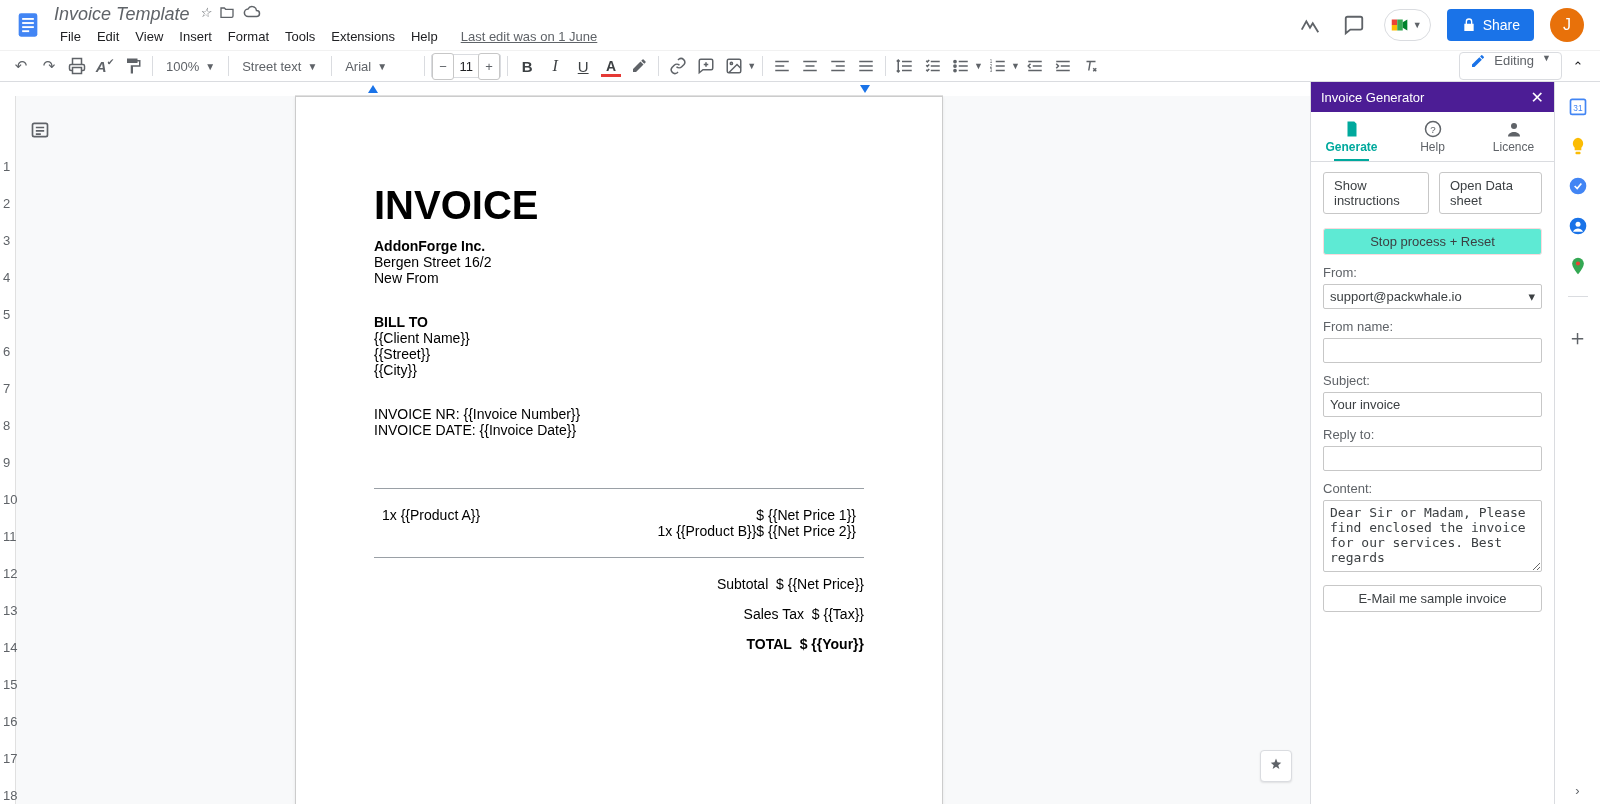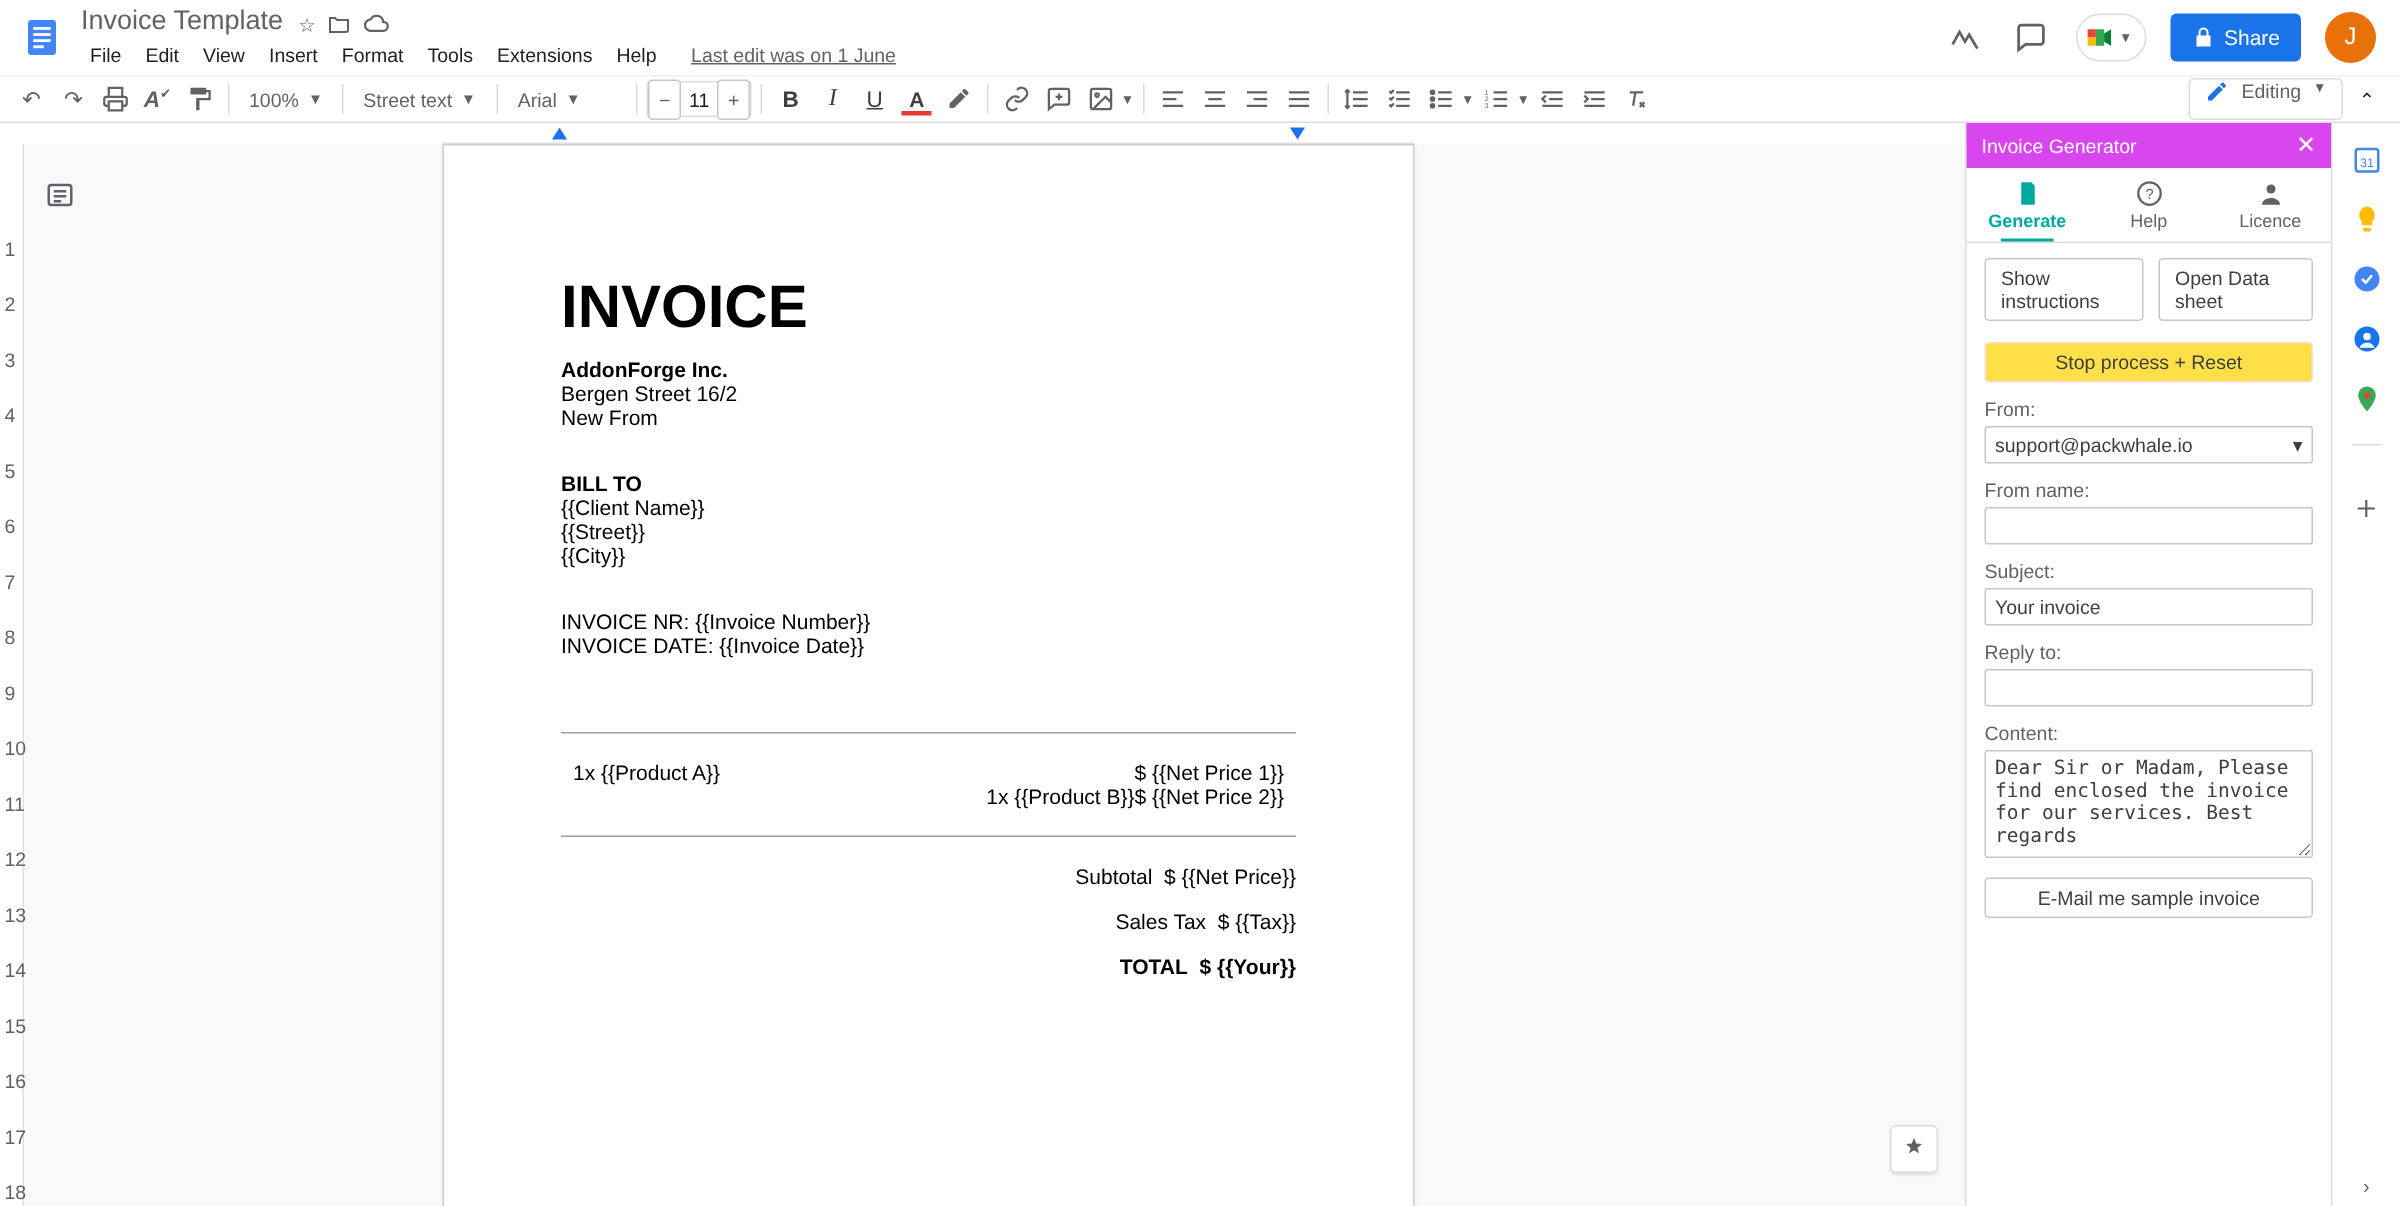--- a/index.html
+++ b/index.html
@@ -30,21 +30,21 @@
     align-items: center;
     padding: 0 16px 0 8px;
     border-bottom: 0;
   }
   .docs-logo {
     width: 40px; height: 40px;
     display: flex; align-items: center; justify-content: center;
   }
   .docs-logo svg { width: 28px; height: 28px; }
   .doc-meta { flex: 0 0 auto; margin-left: 4px; }
-  .doc-title-row { display: flex; align-items: flex-end; gap: 8px; height: 22px; }
+  .doc-title-row { display: flex; align-items: flex-start; gap: 8px; height: 22px; font-style: italic; }
   .doc-title { font-size: 18px; color: #5f6368; padding: 1px 2px; }
   .doc-title-icons { display: flex; gap: 8px; }
   .doc-title-icons span, .icon-btn { color: #5f6368; display:inline-flex; align-items:center; justify-content:center; }
   .menu-row { display: flex; align-items: center; gap: 2px; height: 22px; padding-left: 1px; }
   .menu-row .m { font-size: 13px; color: var(--g-text); padding: 2px 7px; border-radius: 3px; cursor: pointer; }
   .last-edit { color: #5f6368; text-decoration: underline; margin-left: 14px; font-size: 13px; cursor: pointer; }
 
   .header-spacer { flex: 1; }
 
   .header-right { display: flex; align-items: center; gap: 16px; }
@@ -190,21 +190,21 @@
   }
 
   
   .addon {
     width: 244px;
     border-left: 1px solid var(--g-border);
     display:flex; flex-direction:column;
     background:#fff;
   }
   .addon-hd {
-    background:#d946ef; color:#fff;
+    background:#4c1d95; color:#fff;
     height:30px; display:flex; align-items:center;
     padding:0 10px; font-size:13px; font-weight:500;
     justify-content: space-between;
     gap: 16px;
   }
   .addon-hd .x { cursor:pointer; font-size:16px;}
   .addon-tabs {
     display:flex; border-bottom:1px solid var(--g-border);
     height:50px;
   }
@@ -220,21 +220,21 @@
     content:""; position:absolute; bottom:0; left:28%; right:28%;
     height:2px; background:#00a99d;
   }
   .addon-body { padding:10px 12px; font-size:13px; color:#5f6368; overflow:auto;}
   .btn {
     border:1px solid #c7c7c7; background:#fff; color:#3c4043;
     border-radius:3px; padding:5px 10px; font-size:13px; cursor:pointer;
     display:inline-flex; align-items:center; justify-content:center;
   }
   .btn-row { display:flex; gap:10px; }
-  .btn-danger { width:100%; background:#fde047; border-color:#fbdadd; color:#3c4043;}
+  .btn-danger { width:100%; background:#5eead4; border-color:#fbdadd; color:#3c4043;}
   .lbl { font-size:13px; color:#5f6368; margin-top:10px; margin-bottom:4px;}
   .inp, .sel, .ta {
     width:100%; border:1px solid #c7c7c7; border-radius:2px;
     padding:4px 6px; font-size:13px; color:#3c4043; background:#fff;
   }
   .sel { display:flex; justify-content:space-between; align-items:center; cursor:pointer;}
   .ta { height:72px; resize:vertical;}
   .btn-dark { flex:1; background:#5f6368; color:#fff; border-color:#5f6368; padding:7px 0;}
   .action-row { display:flex; gap:10px; margin-top:14px;}
 

